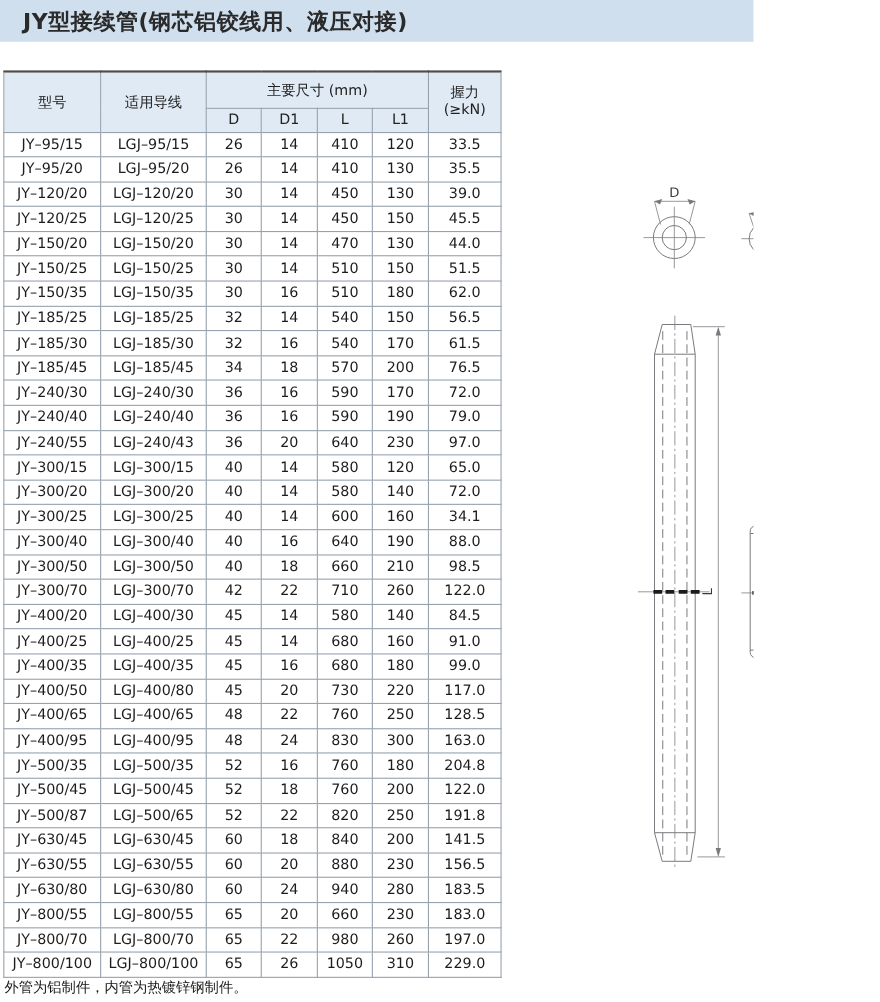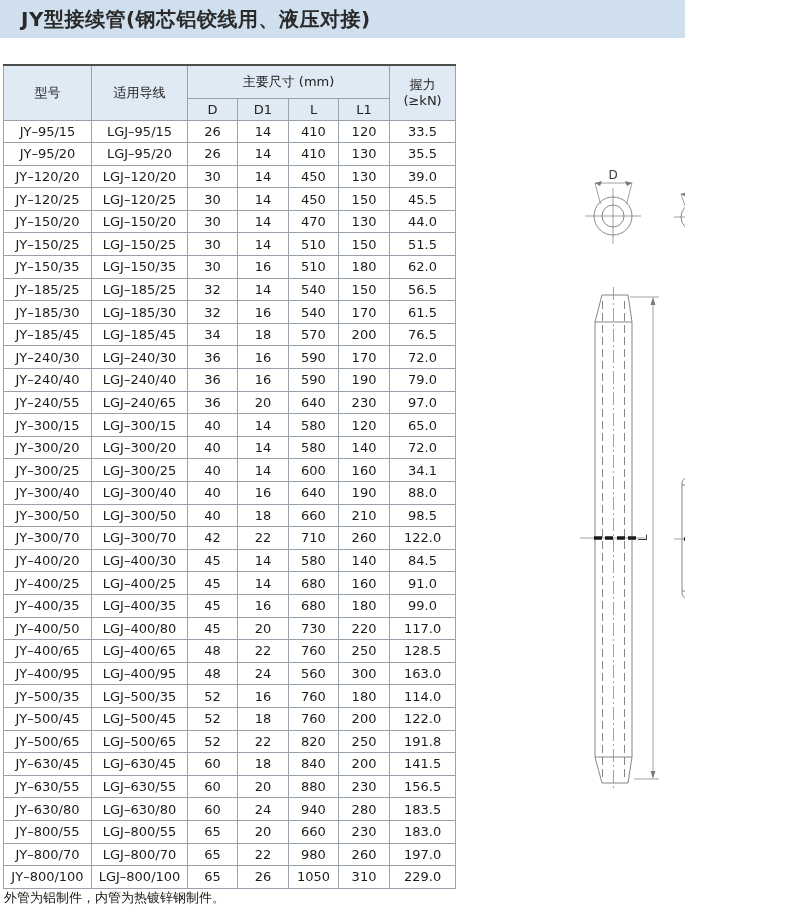--- a/index.html
+++ b/index.html
@@ -170,21 +170,21 @@
           <td>JY–240/40</td>
           <td>LGJ–240/40</td>
           <td>36</td>
           <td>16</td>
           <td>590</td>
           <td>190</td>
           <td>79.0</td>
         </tr>
         <tr>
           <td>JY–240/55</td>
-          <td>LGJ–240/65</td>
+          <td>LGJ–240/43</td>
           <td>36</td>
           <td>20</td>
           <td>640</td>
           <td>230</td>
           <td>97.0</td>
         </tr>
         <tr>
           <td>JY–300/15</td>
           <td>LGJ–300/15</td>
           <td>40</td>
@@ -281,44 +281,44 @@
           <td>22</td>
           <td>760</td>
           <td>250</td>
           <td>128.5</td>
         </tr>
         <tr>
           <td>JY–400/95</td>
           <td>LGJ–400/95</td>
           <td>48</td>
           <td>24</td>
-          <td>560</td>
+          <td>830</td>
           <td>300</td>
           <td>163.0</td>
         </tr>
         <tr>
           <td>JY–500/35</td>
           <td>LGJ–500/35</td>
           <td>52</td>
           <td>16</td>
           <td>760</td>
           <td>180</td>
-          <td>114.0</td>
+          <td>204.8</td>
         </tr>
         <tr>
           <td>JY–500/45</td>
           <td>LGJ–500/45</td>
           <td>52</td>
           <td>18</td>
           <td>760</td>
           <td>200</td>
           <td>122.0</td>
         </tr>
         <tr>
-          <td>JY–500/65</td>
+          <td>JY–500/87</td>
           <td>LGJ–500/65</td>
           <td>52</td>
           <td>22</td>
           <td>820</td>
           <td>250</td>
           <td>191.8</td>
         </tr>
         <tr>
           <td>JY–630/45</td>
           <td>LGJ–630/45</td>

